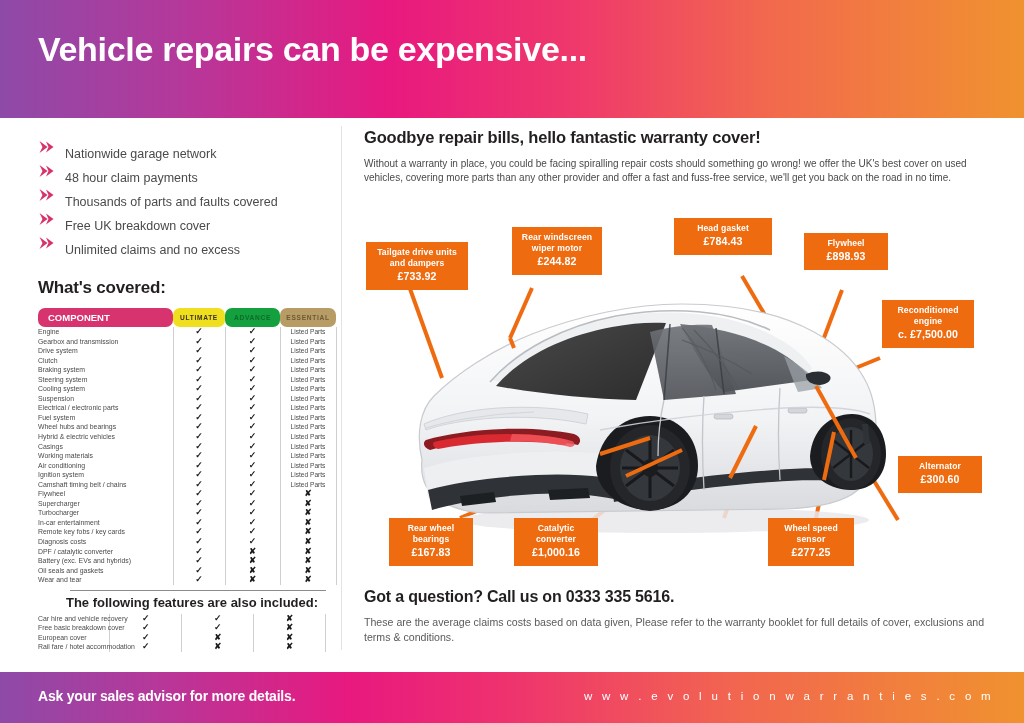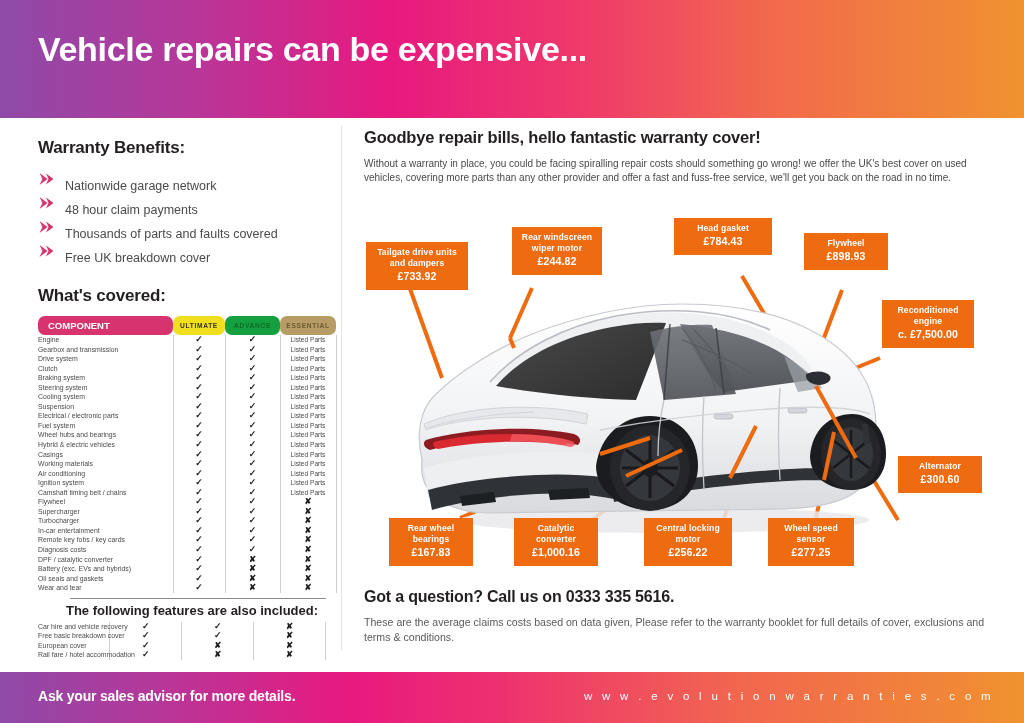--- a/index.html
+++ b/index.html
@@ -126,21 +126,20 @@
 <body>
 
 <div class="page">
 
   <div class="header">
     <div class="header-title">Vehicle repairs can be expensive...</div>
   </div>
 
   <div class="left-col">
 
-    <div class="h-benefits">Warranty Benefits:</div>
 
     <ul class="benefit-list" id="benefits-list">
         <li class="benefit-item">
           <span class="arrow-icon">
             <svg width="18" height="14" viewBox="0 0 18 14">
               <path d="M1.5,1 L9.5,7 L1.5,13 L4.5,7 Z" fill="#d6336c"></path>
               <path d="M8,1.5 L15.5,7 L8,12.5 L10.5,7 Z" fill="#d6336c"></path>
             </svg>
           </span>
           <span class="benefit-label">Nationwide garage network</span>
@@ -165,20 +164,29 @@
         </li>
         <li class="benefit-item">
           <span class="arrow-icon">
             <svg width="18" height="14" viewBox="0 0 18 14">
               <path d="M1.5,1 L9.5,7 L1.5,13 L4.5,7 Z" fill="#d6336c"></path>
               <path d="M8,1.5 L15.5,7 L8,12.5 L10.5,7 Z" fill="#d6336c"></path>
             </svg>
           </span>
           <span class="benefit-label">Free UK breakdown cover</span>
         </li>
+        <li class="benefit-item">
+          <span class="arrow-icon">
+            <svg width="18" height="14" viewBox="0 0 18 14">
+              <path d="M1.5,1 L9.5,7 L1.5,13 L4.5,7 Z" fill="#d6336c"></path>
+              <path d="M8,1.5 L15.5,7 L8,12.5 L10.5,7 Z" fill="#d6336c"></path>
+            </svg>
+          </span>
+          <span class="benefit-label">Unlimited claims and no excess</span>
+        </li>
       </ul>
 
     <div class="h-covered">What's covered:</div>
 
     <table class="cov-table">
       <thead>
         <tr>
           <th class="th-component" style="width:125px">Component</th>
           <th class="th-ultimate" style="width:52px">ULTIMATE</th>
           <th class="th-advance" style="width:55px">ADVANCE</th>
@@ -581,24 +589,20 @@
     <div class="callout" style="left:25px;top:290px;width:84px;">
       <span>Rear wheel bearings</span>
       <span class="price">£167.83</span>
     </div>
 
     <div class="callout" style="left:150px;top:290px;width:84px;">
       <span>Catalytic converter</span>
       <span class="price">£1,000.16</span>
     </div>
 
-    <div class="callout" style="left:280px;top:290px;width:88px;">
-      <span>Central locking motor</span>
-      <span class="price">£256.22</span>
-    </div>
 
     <div class="callout" style="left:404px;top:290px;width:86px;">
       <span>Wheel speed sensor</span>
       <span class="price">£277.25</span>
     </div>
   </div>
 
   <div class="bottom-right">
     <div class="h-question">Got a question? Call us on 0333 335 5616.</div>
     <p class="p-disclaimer">These are the average claims costs based on data given, Please refer to the warranty booklet for full details of cover, exclusions and terms &amp; conditions.</p>

